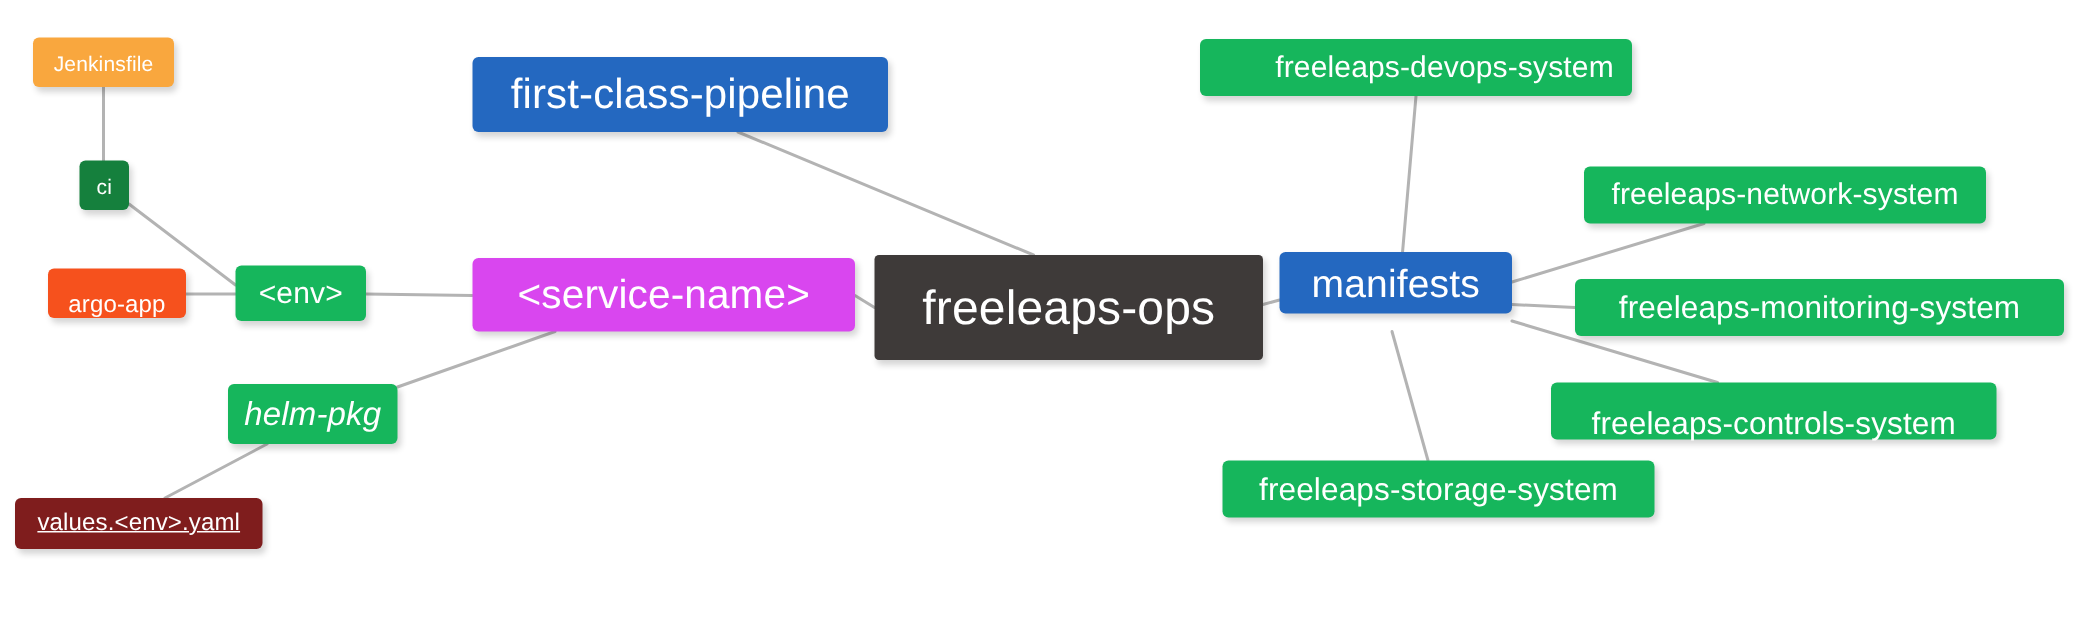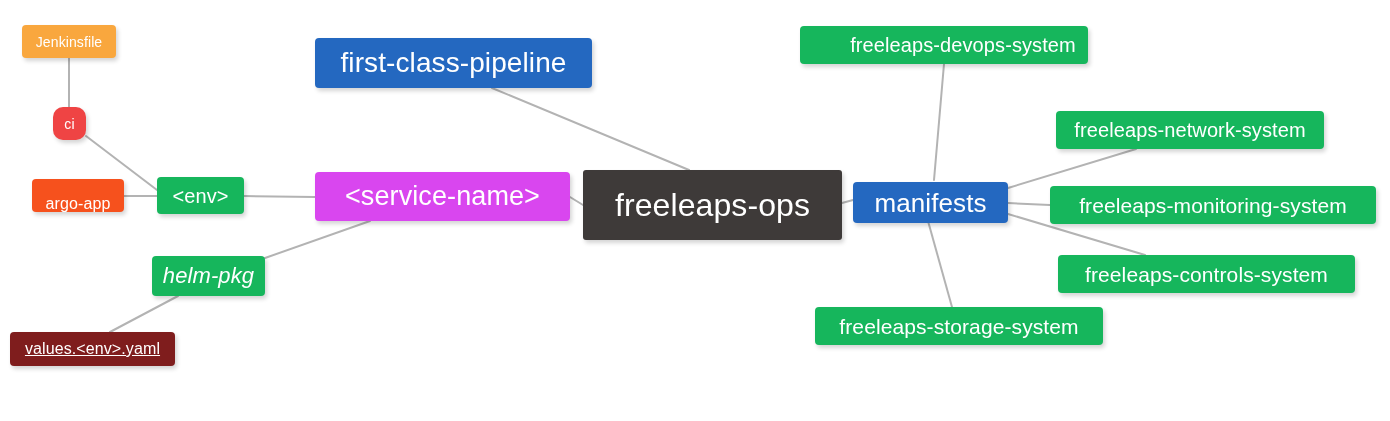--- a/index.html
+++ b/index.html
@@ -63,21 +63,21 @@
       <line x1="934" y1="180" x2="944" y2="64" stroke="#b3b3b3" stroke-width="2" stroke-linecap="round"></line>
       <line x1="1008" y1="188" x2="1136" y2="149" stroke="#b3b3b3" stroke-width="2" stroke-linecap="round"></line>
       <line x1="1008" y1="203" x2="1050" y2="205" stroke="#b3b3b3" stroke-width="2" stroke-linecap="round"></line>
       <line x1="1008" y1="214" x2="1145" y2="255" stroke="#b3b3b3" stroke-width="2" stroke-linecap="round"></line>
       <line x1="928" y1="221" x2="952" y2="307" stroke="#b3b3b3" stroke-width="2" stroke-linecap="round"></line>
     </svg>
   <div id="node-layer">
       <div class="node" style="left: 22px; top: 25px; width: 94px; height: 33px; background: rgb(249, 167, 62); font-size: 14px;">
         <span>Jenkinsfile</span>
       </div>
-      <div class="node" style="left: 53px; top: 107px; width: 33px; height: 33px; background: #ef4444; font-size: 14px; border-radius: 10px;">
+      <div class="node" style="left: 53px; top: 107px; width: 33px; height: 33px; background: #15803d; font-size: 14px;">
         <span>ci</span>
       </div>
       <div class="node" style="left: 32px; top: 179px; width: 92px; height: 33px; background: rgb(246, 81, 29); font-size: 16px; align-items: flex-end;">
         <span>argo-app</span>
       </div>
       <div class="node" style="left: 157px; top: 177px; width: 87px; height: 37px; background: rgb(22, 182, 92); font-size: 20px;">
         <span>&lt;env&gt;</span>
       </div>
       <div class="node" style="left: 152px; top: 256px; width: 113px; height: 40px; background: rgb(22, 182, 92); font-size: 22px; font-style: italic;">
         <span>helm-pkg</span>
@@ -87,32 +87,32 @@
       </div>
       <div class="node" style="left: 315px; top: 38px; width: 277px; height: 50px; background: rgb(36, 104, 192); font-size: 28px;">
         <span>first-class-pipeline</span>
       </div>
       <div class="node" style="left: 315px; top: 172px; width: 255px; height: 49px; background: #d946ef; font-size: 27px;">
         <span>&lt;service-name&gt;</span>
       </div>
       <div class="node root" style="left: 583px; top: 170px; width: 259px; height: 70px; background: rgb(62, 58, 57); font-size: 32px;">
         <span>freeleaps-ops</span>
       </div>
-      <div class="node" style="left: 853px; top: 182px; width: 155px; height: 41px; background: rgb(36, 104, 192); font-size: 26px;">
+      <div class="node" style="left: 853px; top: 168px; width: 155px; height: 41px; background: rgb(36, 104, 192); font-size: 26px;">
         <span>manifests</span>
       </div>
       <div class="node" style="left: 800px; top: 26px; width: 288px; height: 38px; background: rgb(22, 182, 92); font-size: 20px; padding-left: 48px;">
         <span>freeleaps-devops-system</span>
       </div>
       <div class="node" style="left: 1056px; top: 111px; width: 268px; height: 38px; background: rgb(22, 182, 92); font-size: 20px;">
         <span>freeleaps-network-system</span>
       </div>
       <div class="node" style="left: 1050px; top: 186px; width: 326px; height: 38px; background: rgb(22, 182, 92); font-size: 21px;">
         <span>freeleaps-monitoring-system</span>
       </div>
-      <div class="node" style="left: 1058px; top: 255px; width: 297px; height: 38px; background: rgb(22, 182, 92); font-size: 21px;">
+      <div class="node" style="left: 1034px; top: 255px; width: 297px; height: 38px; background: rgb(22, 182, 92); font-size: 21px; align-items: flex-end;">
         <span>freeleaps-controls-system</span>
       </div>
       <div class="node" style="left: 815px; top: 307px; width: 288px; height: 38px; background: rgb(22, 182, 92); font-size: 21px;">
         <span>freeleaps-storage-system</span>
       </div>
     </div>
 </div>
 
 </body></html>

